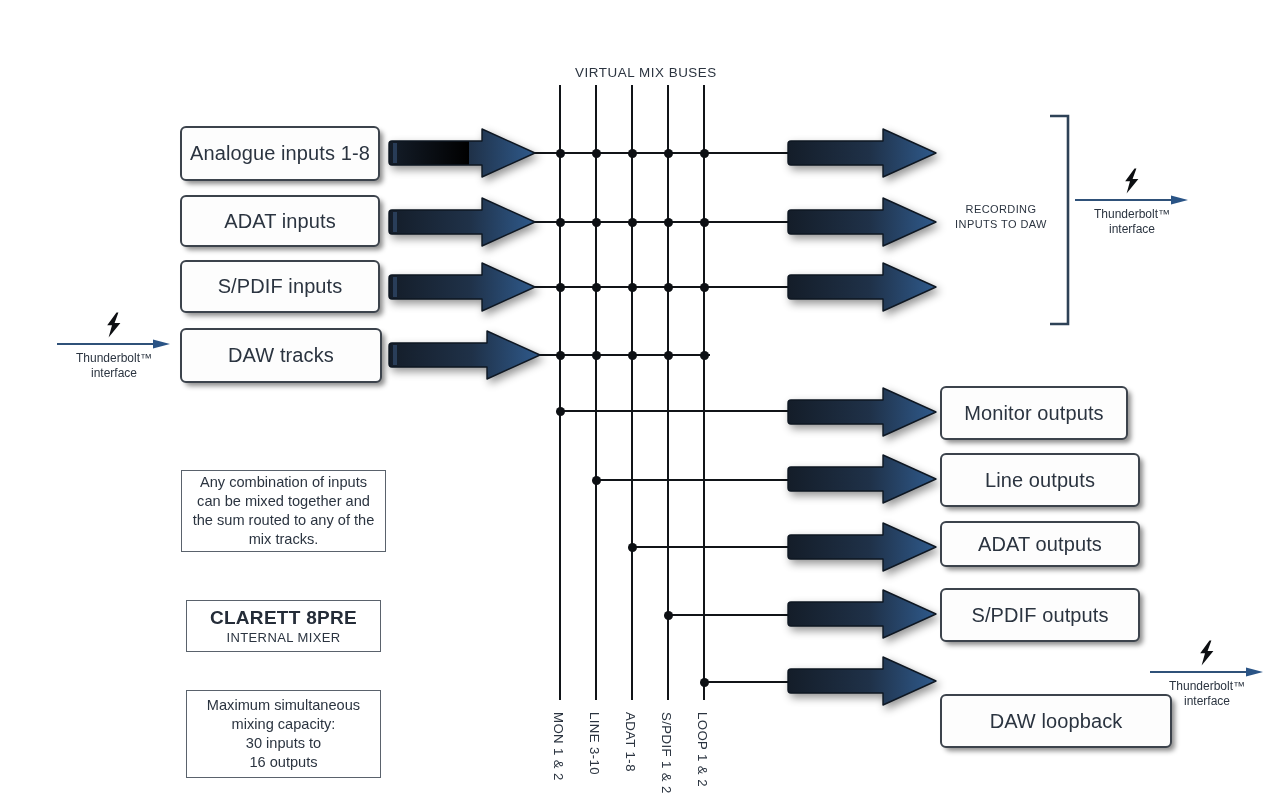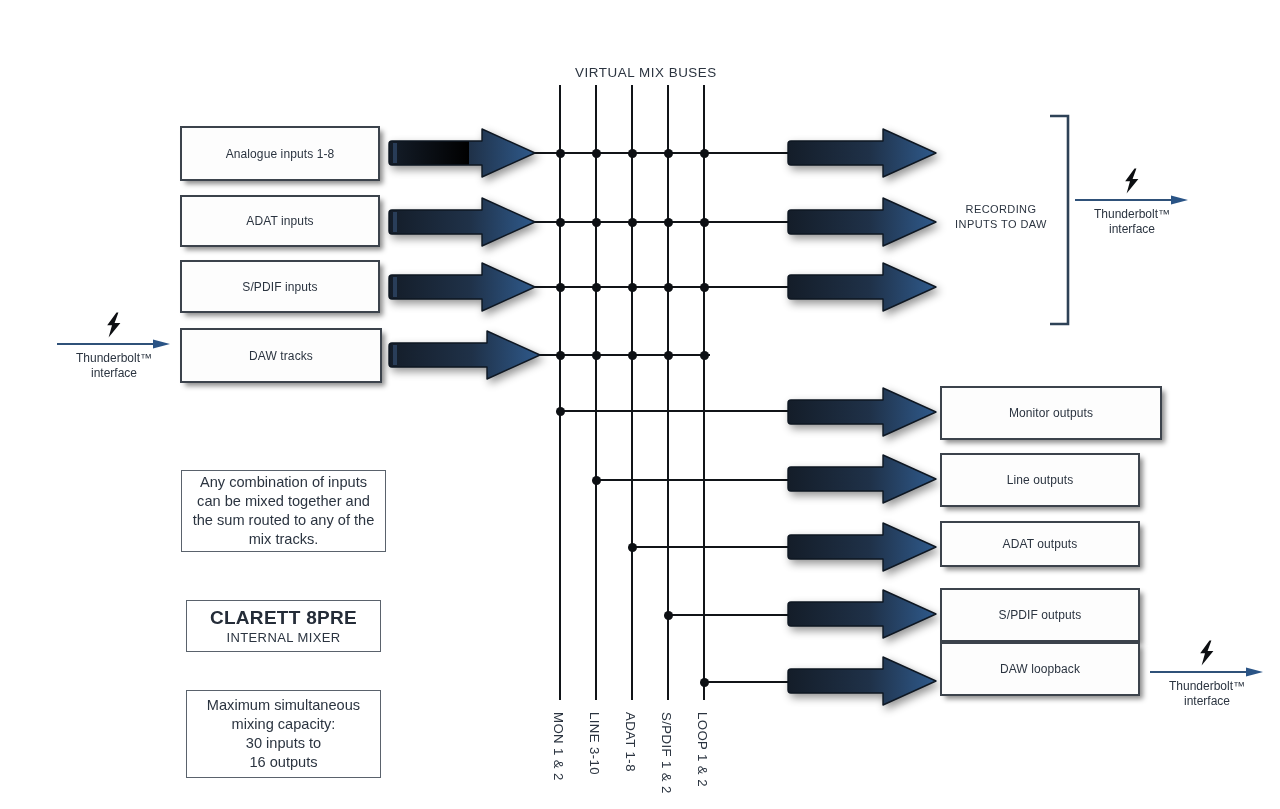--- a/index.html
+++ b/index.html
@@ -12,21 +12,21 @@
   #stage{position:absolute;left:0;top:0;width:1280px;height:809px;}
 
   
   .box{
     position:absolute;background:#fdfdfd;border:2px solid #3c434c;
     box-sizing:border-box;display:flex;align-items:center;justify-content:center;
     text-align:center;color:#2b3440;
     box-shadow:4px 4px 5px -1px rgba(0,0,0,0.45);
     z-index:6;
   }
-  .io-box{font-size:12px;letter-spacing:.1px;}
+  .io-box{font-size:20px;letter-spacing:.1px;border-radius:6px;}
 
   .note-box{
     position:absolute;background:#ffffff;border:1.5px solid #5a626c;
     box-sizing:border-box;display:flex;flex-direction:column;
     align-items:center;justify-content:center;text-align:center;
     font-size:14.6px;line-height:1.32;color:#2b3440;z-index:6;
   }
   .note-box .ln{display:block;white-space:nowrap;}
 
   .brand-box{
@@ -141,33 +141,33 @@
   <div class="box io-box" style="left:180px;top:195px;width:200px;height:52px;">
     <span>ADAT inputs</span>
   </div>
   <div class="box io-box" style="left:180px;top:260px;width:200px;height:53px;">
     <span>S/PDIF inputs</span>
   </div>
   <div class="box io-box" style="left:180px;top:328px;width:202px;height:55px;">
     <span>DAW tracks</span>
   </div>
 
-  <div class="box io-box" style="left:940px;top:386px;width:222px;height:54px;">
+  <div class="box io-box" style="left:940px;top:386px;width:188px;height:54px;">
     <span>Monitor outputs</span>
   </div>
   <div class="box io-box" style="left:940px;top:453px;width:200px;height:54px;">
     <span>Line outputs</span>
   </div>
   <div class="box io-box" style="left:940px;top:521px;width:200px;height:46px;">
     <span>ADAT outputs</span>
   </div>
   <div class="box io-box" style="left:940px;top:588px;width:200px;height:54px;">
     <span>S/PDIF outputs</span>
   </div>
-  <div class="box io-box" style="left:940px;top:642px;width:200px;height:54px;">
+  <div class="box io-box" style="left:940px;top:694px;width:232px;height:54px;">
     <span>DAW loopback</span>
   </div>
 
   <div class="note-box" style="left:181px;top:470px;width:205px;height:82px;">
     <span class="ln">Any combination of inputs</span>
     <span class="ln">can be mixed together and</span>
     <span class="ln">the sum routed to any of the</span>
     <span class="ln">mix tracks.</span>
   </div>
 

